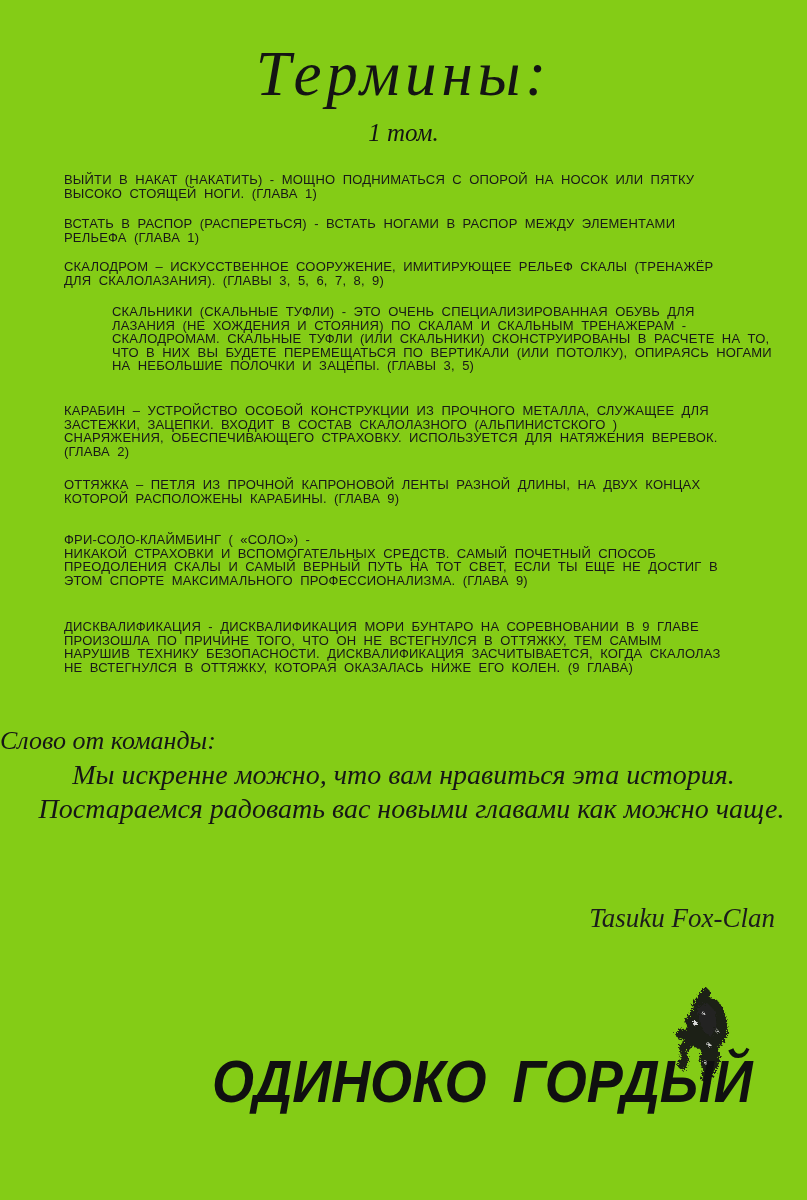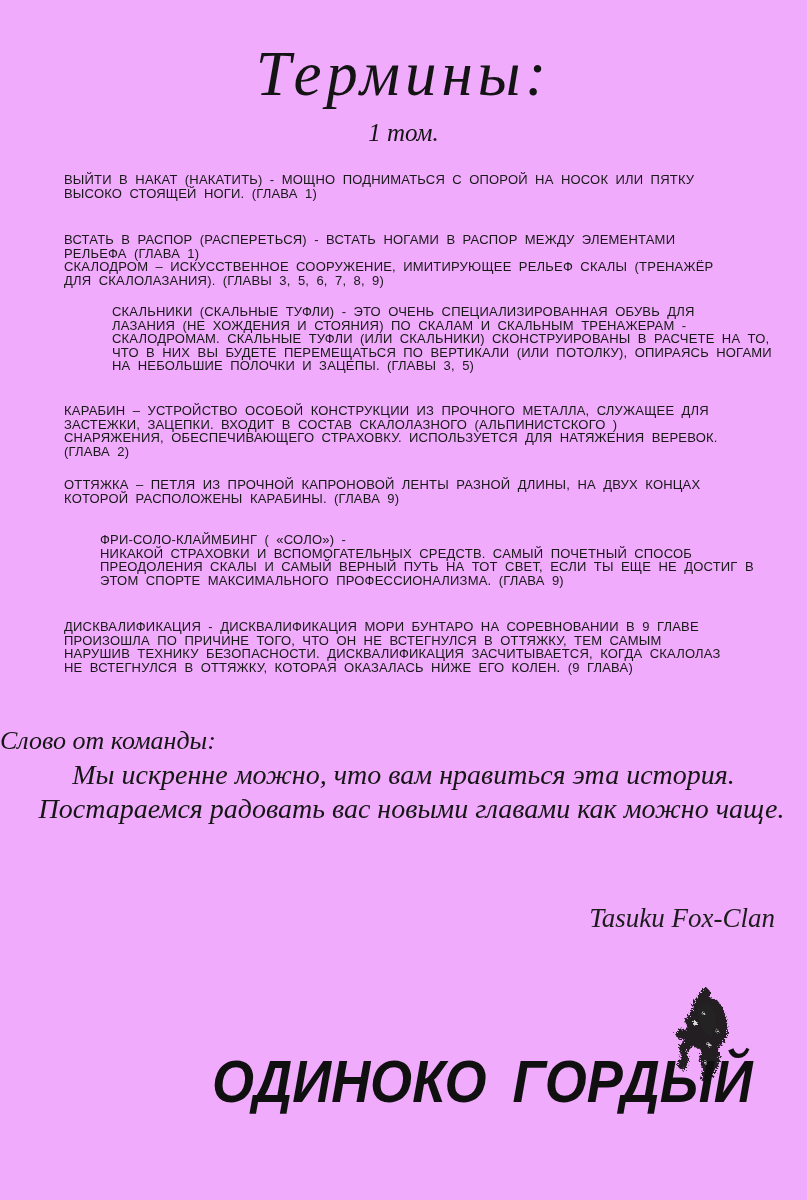--- a/index.html
+++ b/index.html
@@ -5,21 +5,21 @@
   html, body { margin: 0; padding: 0; }
   body {
     width: 807px; height: 1200px;
     background: #ffffff;
     overflow: hidden;
     position: relative;
     font-family: "Liberation Sans", sans-serif;
   }
   .page {
     position: absolute; inset: 0;
-    background: #f0abfc;
+    background: #84cc16;
     color: #1a1a1a;
   }
   
   .page-title {
     position: absolute; top: 40px; left: 0; width: 807px;
     text-align: center;
     font-family: "Liberation Serif", serif;
     font-style: italic;
     font-size: 63px; line-height: 1.1;
     letter-spacing: 5px;
@@ -40,26 +40,26 @@
   }
   .glossary-entry p {
     margin: 0;
     font-family: "Liberation Sans", sans-serif;
     font-size: 13px; line-height: 13.6px;
     letter-spacing: 0.2px; word-spacing: 3.5px;
     white-space: pre-line;
     color: #181818;
   }
   .glossary-entry:nth-of-type(1) { top: 173px; }
-  .glossary-entry:nth-of-type(2) { top: 217px; margin-top: 16px; }
+  .glossary-entry:nth-of-type(2) { top: 217px; }
   .glossary-entry:nth-of-type(3) { top: 260px; }
   .glossary-entry:nth-of-type(4) { top: 305px; margin-left: 48px; }
   .glossary-entry:nth-of-type(5) { top: 404px; }
   .glossary-entry:nth-of-type(6) { top: 478px; }
-  .glossary-entry:nth-of-type(7) { top: 533px; margin-left: 36px; }
+  .glossary-entry:nth-of-type(7) { top: 533px; }
   .glossary-entry:nth-of-type(8) { top: 620px; }
   
   .team-heading {
     position: absolute; top: 726px; left: 0; width: 807px;
     text-align: left;
     font-family: "Liberation Serif", serif;
     font-style: italic;
     font-size: 26px; line-height: 1.15;
     color: #161616;
   }

